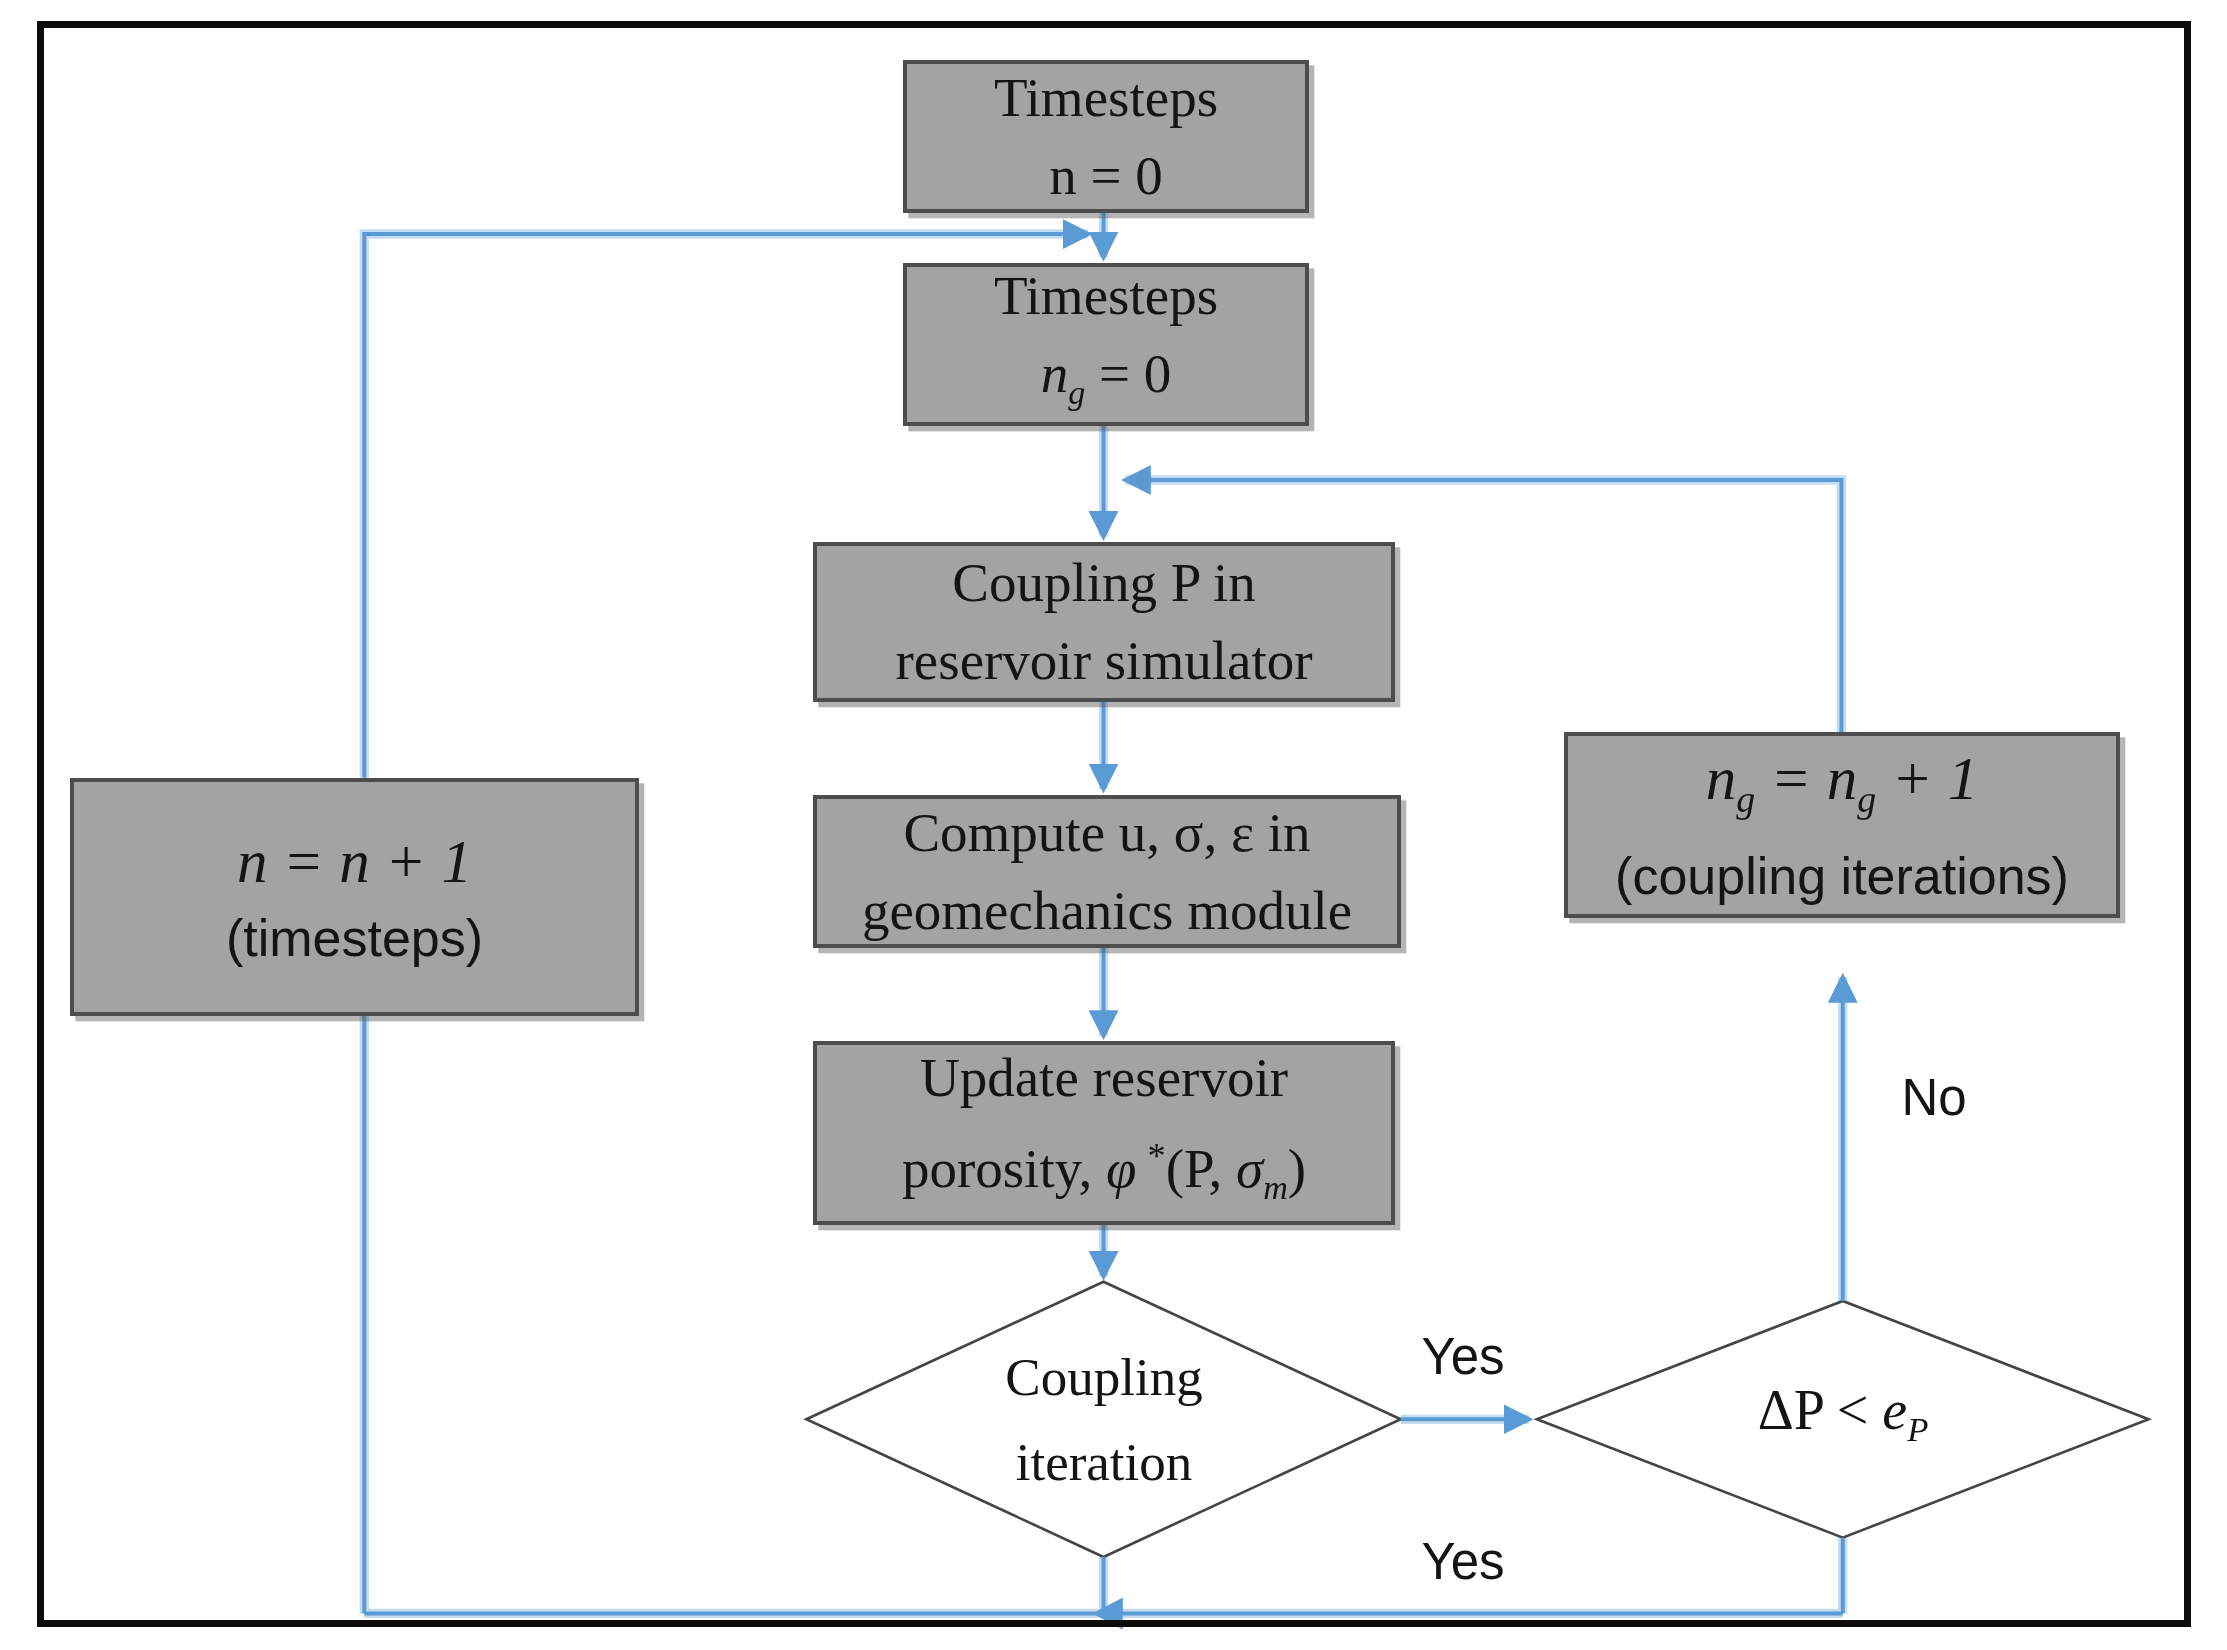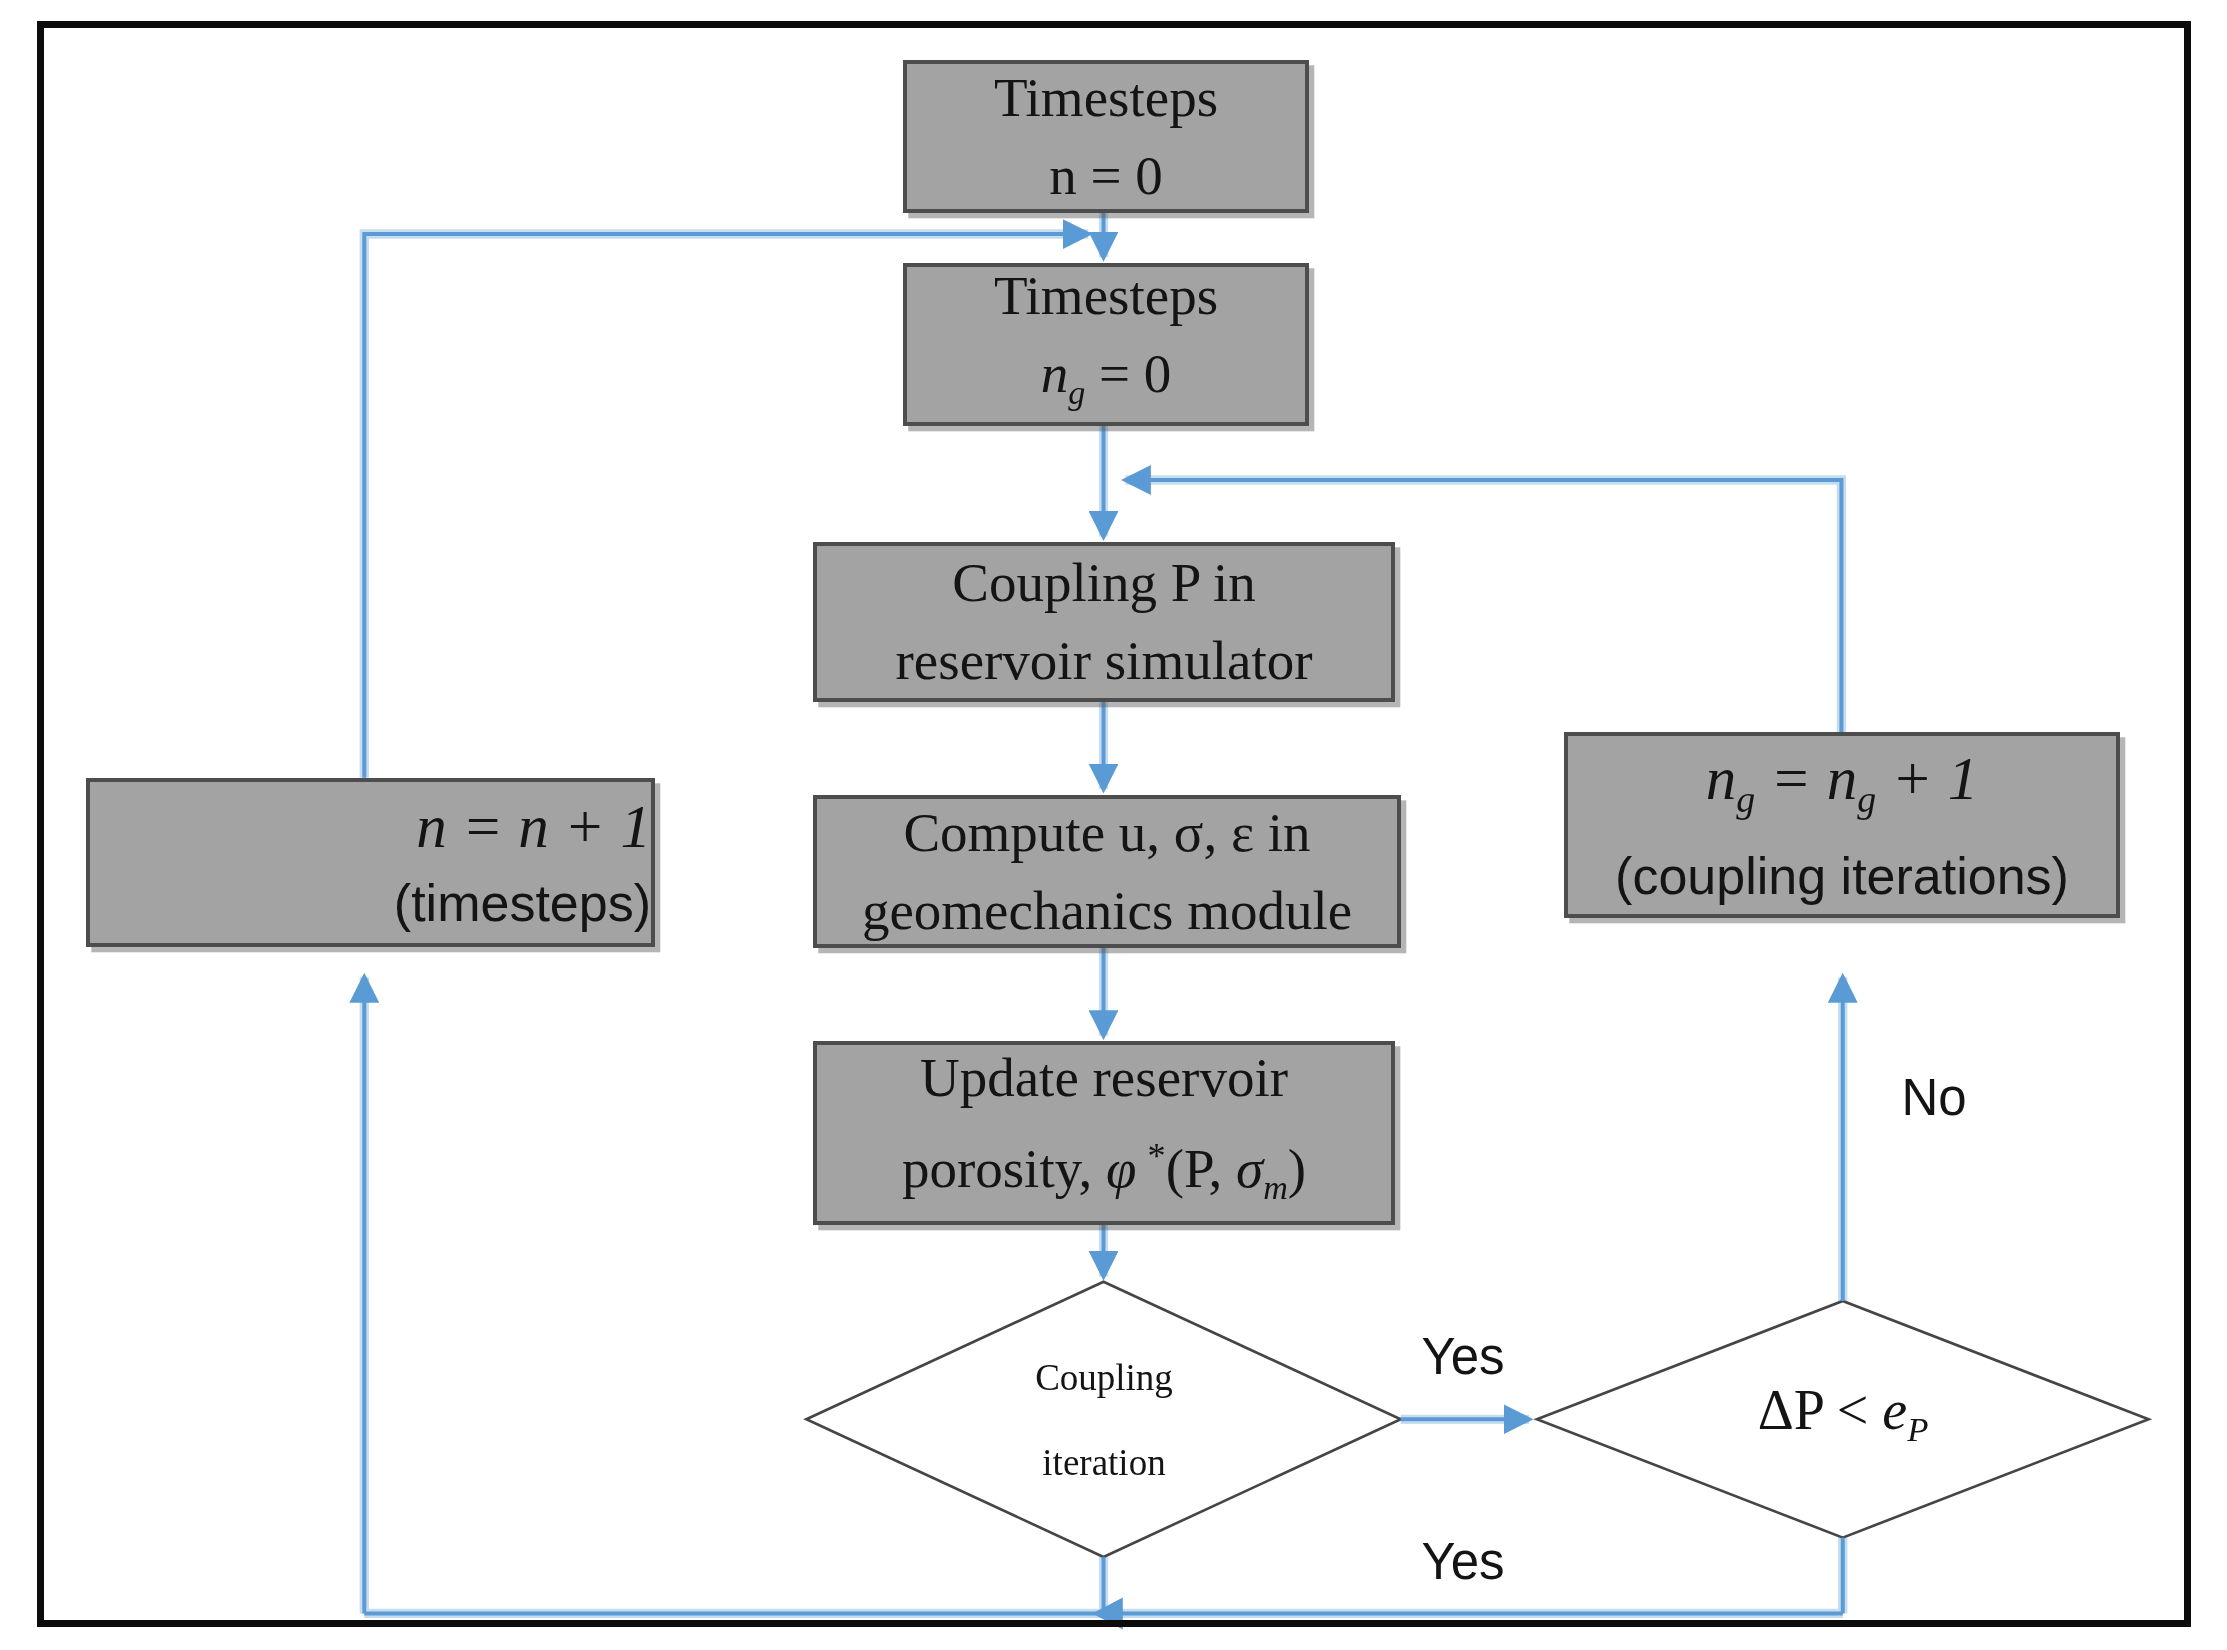--- a/index.html
+++ b/index.html
@@ -10,21 +10,21 @@
   svg.wires{position:absolute;left:0;top:0;width:2227px;height:1650px;}
   .node{position:absolute;background:#a3a3a3;border:4px solid #4d4d4d;
         box-shadow:5.3px 5.3px 0 rgba(90,90,90,0.45);box-sizing:border-box;
         display:flex;flex-direction:column;justify-content:center;align-items:center;
         text-align:center;}
   .node .l{font-size:55px;line-height:78px;white-space:nowrap;}
   .mathline{font-size:61px;line-height:81px;font-style:italic;white-space:nowrap;}
   .mathline sub{font-style:italic;font-size:0.62em;}
   .caption{font-family:"Liberation Sans",sans-serif;font-size:52px;line-height:72px;white-space:nowrap;}
   .dlabel{position:absolute;transform:translate(-50%,-50%);text-align:center;
-          font-size:37px;line-height:85px;white-space:nowrap;}
+          font-size:53px;line-height:85px;white-space:nowrap;}
   .branch{position:absolute;transform:translate(-50%,-50%);
           font-family:"Liberation Sans",sans-serif;font-size:51px;white-space:nowrap;}
   sub{font-size:0.62em;}
   sup{font-size:0.66em;}
   .it{font-style:italic;}
 </style>
 </head>
 <body>
 
 <div class="stage">
@@ -95,21 +95,21 @@
   <div class="node" style="left:813px;top:795px;width:588px;height:153px;">
     <div class="l">Compute u, σ, ε in</div>
     <div class="l">geomechanics module</div>
   </div>
 
   <div class="node" style="left:813px;top:1041px;width:582px;height:184px;">
     <div class="l">Update reservoir</div>
     <div class="l"><span>porosity, </span><i class="it">φ</i> <sup>*</sup><span>(P, </span><i class="it">σ</i><sub class="it">m</sub><span>)</span></div>
   </div>
 
-  <div class="node" style="left:86px;top:778px;width:569px;height:169px;align-items:flex-end;">
+  <div class="node" style="left:70px;top:778px;width:569px;height:238px;">
     <div class="mathline">n = n + 1</div>
     <div class="caption">(timesteps)</div>
   </div>
 
   <div class="node" style="left:1564px;top:732px;width:556px;height:186px;">
     <div class="mathline"><i>n</i><sub>g</sub><span> = </span><i>n</i><sub>g</sub><span> + 1</span></div>
     <div class="caption">(coupling iterations)</div>
   </div>
 
   <div class="dlabel" style="left:1104px;top:1420px;">

